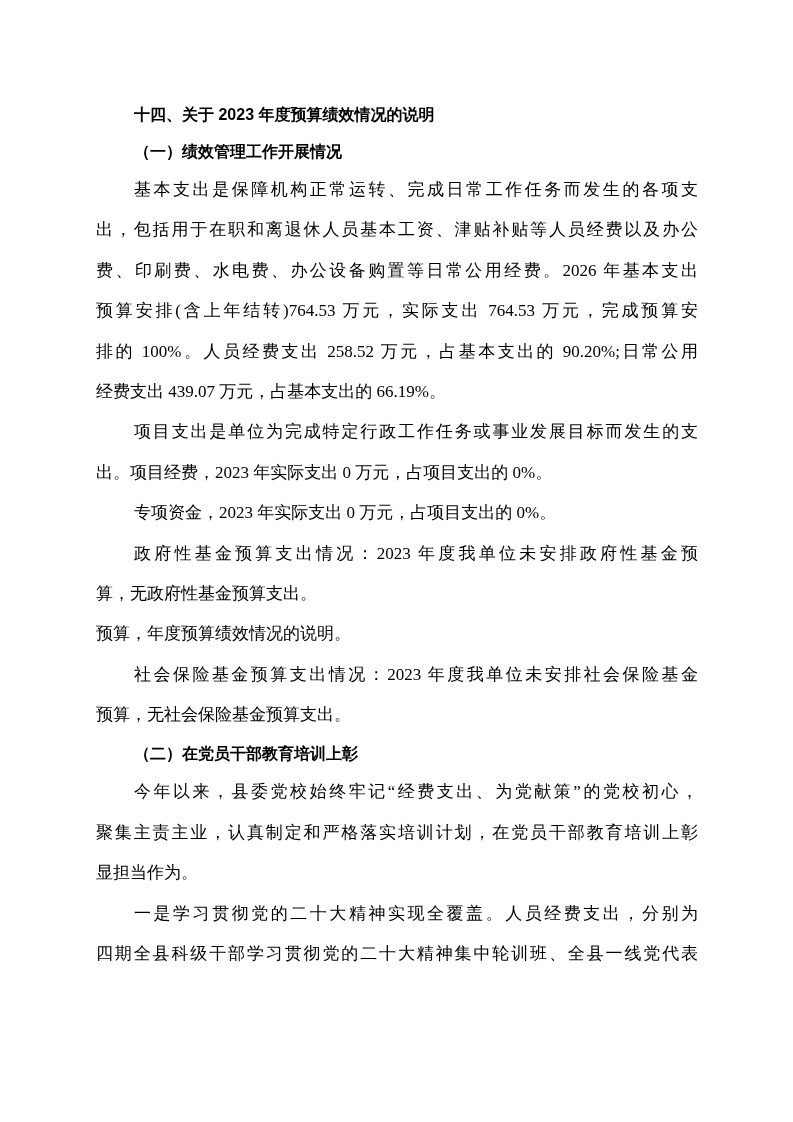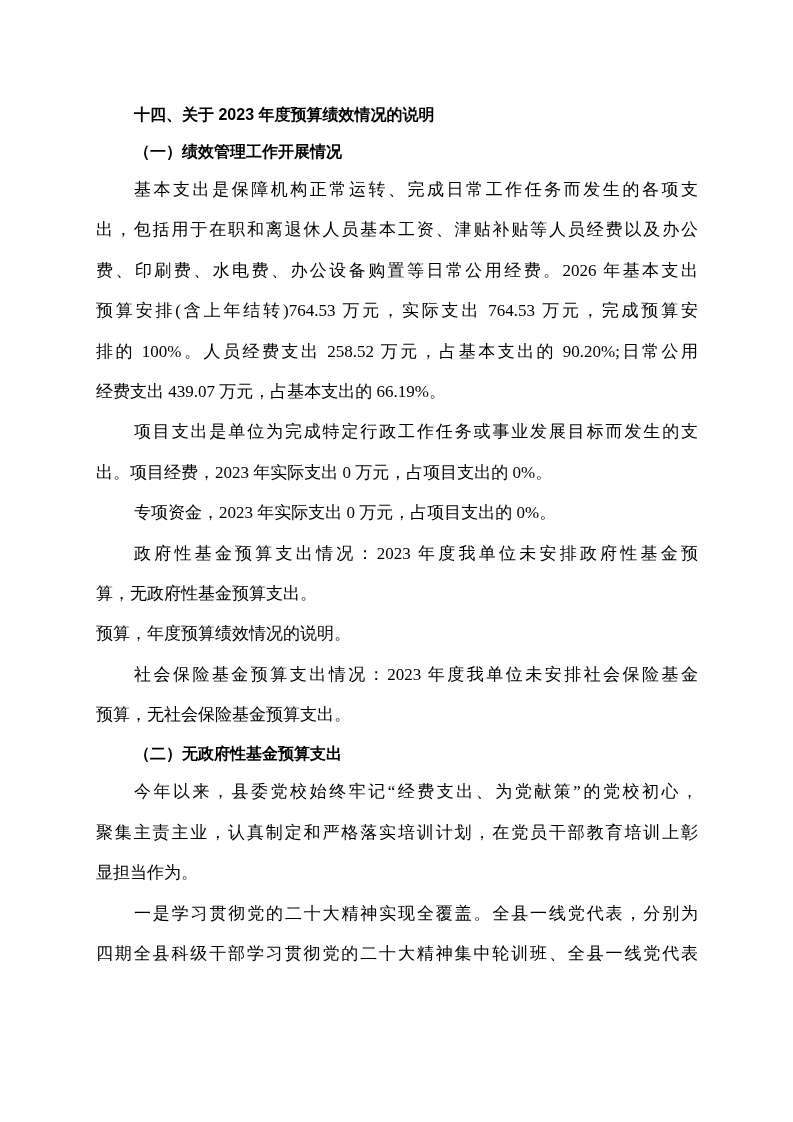--- a/index.html
+++ b/index.html
@@ -62,20 +62,20 @@
       <div class="line body justify">排的 100%。人员经费支出 258.52 万元，占基本支出的 90.20%;日常公用</div>
       <div class="line body">经费支出 439.07 万元，占基本支出的 66.19%。</div>
       <div class="line body indent justify">项目支出是单位为完成特定行政工作任务或事业发展目标而发生的支</div>
       <div class="line body">出。项目经费，2023 年实际支出 0 万元，占项目支出的 0%。</div>
       <div class="line body indent">专项资金，2023 年实际支出 0 万元，占项目支出的 0%。</div>
       <div class="line body indent justify">政府性基金预算支出情况：2023 年度我单位未安排政府性基金预</div>
       <div class="line body">算，无政府性基金预算支出。</div>
       <div class="line body">预算，年度预算绩效情况的说明。</div>
       <div class="line body indent justify">社会保险基金预算支出情况：2023 年度我单位未安排社会保险基金</div>
       <div class="line body">预算，无社会保险基金预算支出。</div>
-      <div class="line h2 indent">（二）无政府性基金预算支出</div>
+      <div class="line h2 indent">（二）在党员干部教育培训上彰</div>
       <div class="line body indent justify">今年以来，县委党校始终牢记“经费支出、为党献策”的党校初心，</div>
       <div class="line body justify">聚集主责主业，认真制定和严格落实培训计划，在党员干部教育培训上彰</div>
       <div class="line body">显担当作为。</div>
-      <div class="line body indent justify">一是学习贯彻党的二十大精神实现全覆盖。全县一线党代表，分别为</div>
+      <div class="line body indent justify">一是学习贯彻党的二十大精神实现全覆盖。人员经费支出，分别为</div>
       <div class="line body justify">四期全县科级干部学习贯彻党的二十大精神集中轮训班、全县一线党代表</div>
     </div>
 </div>
 
 </body></html>

